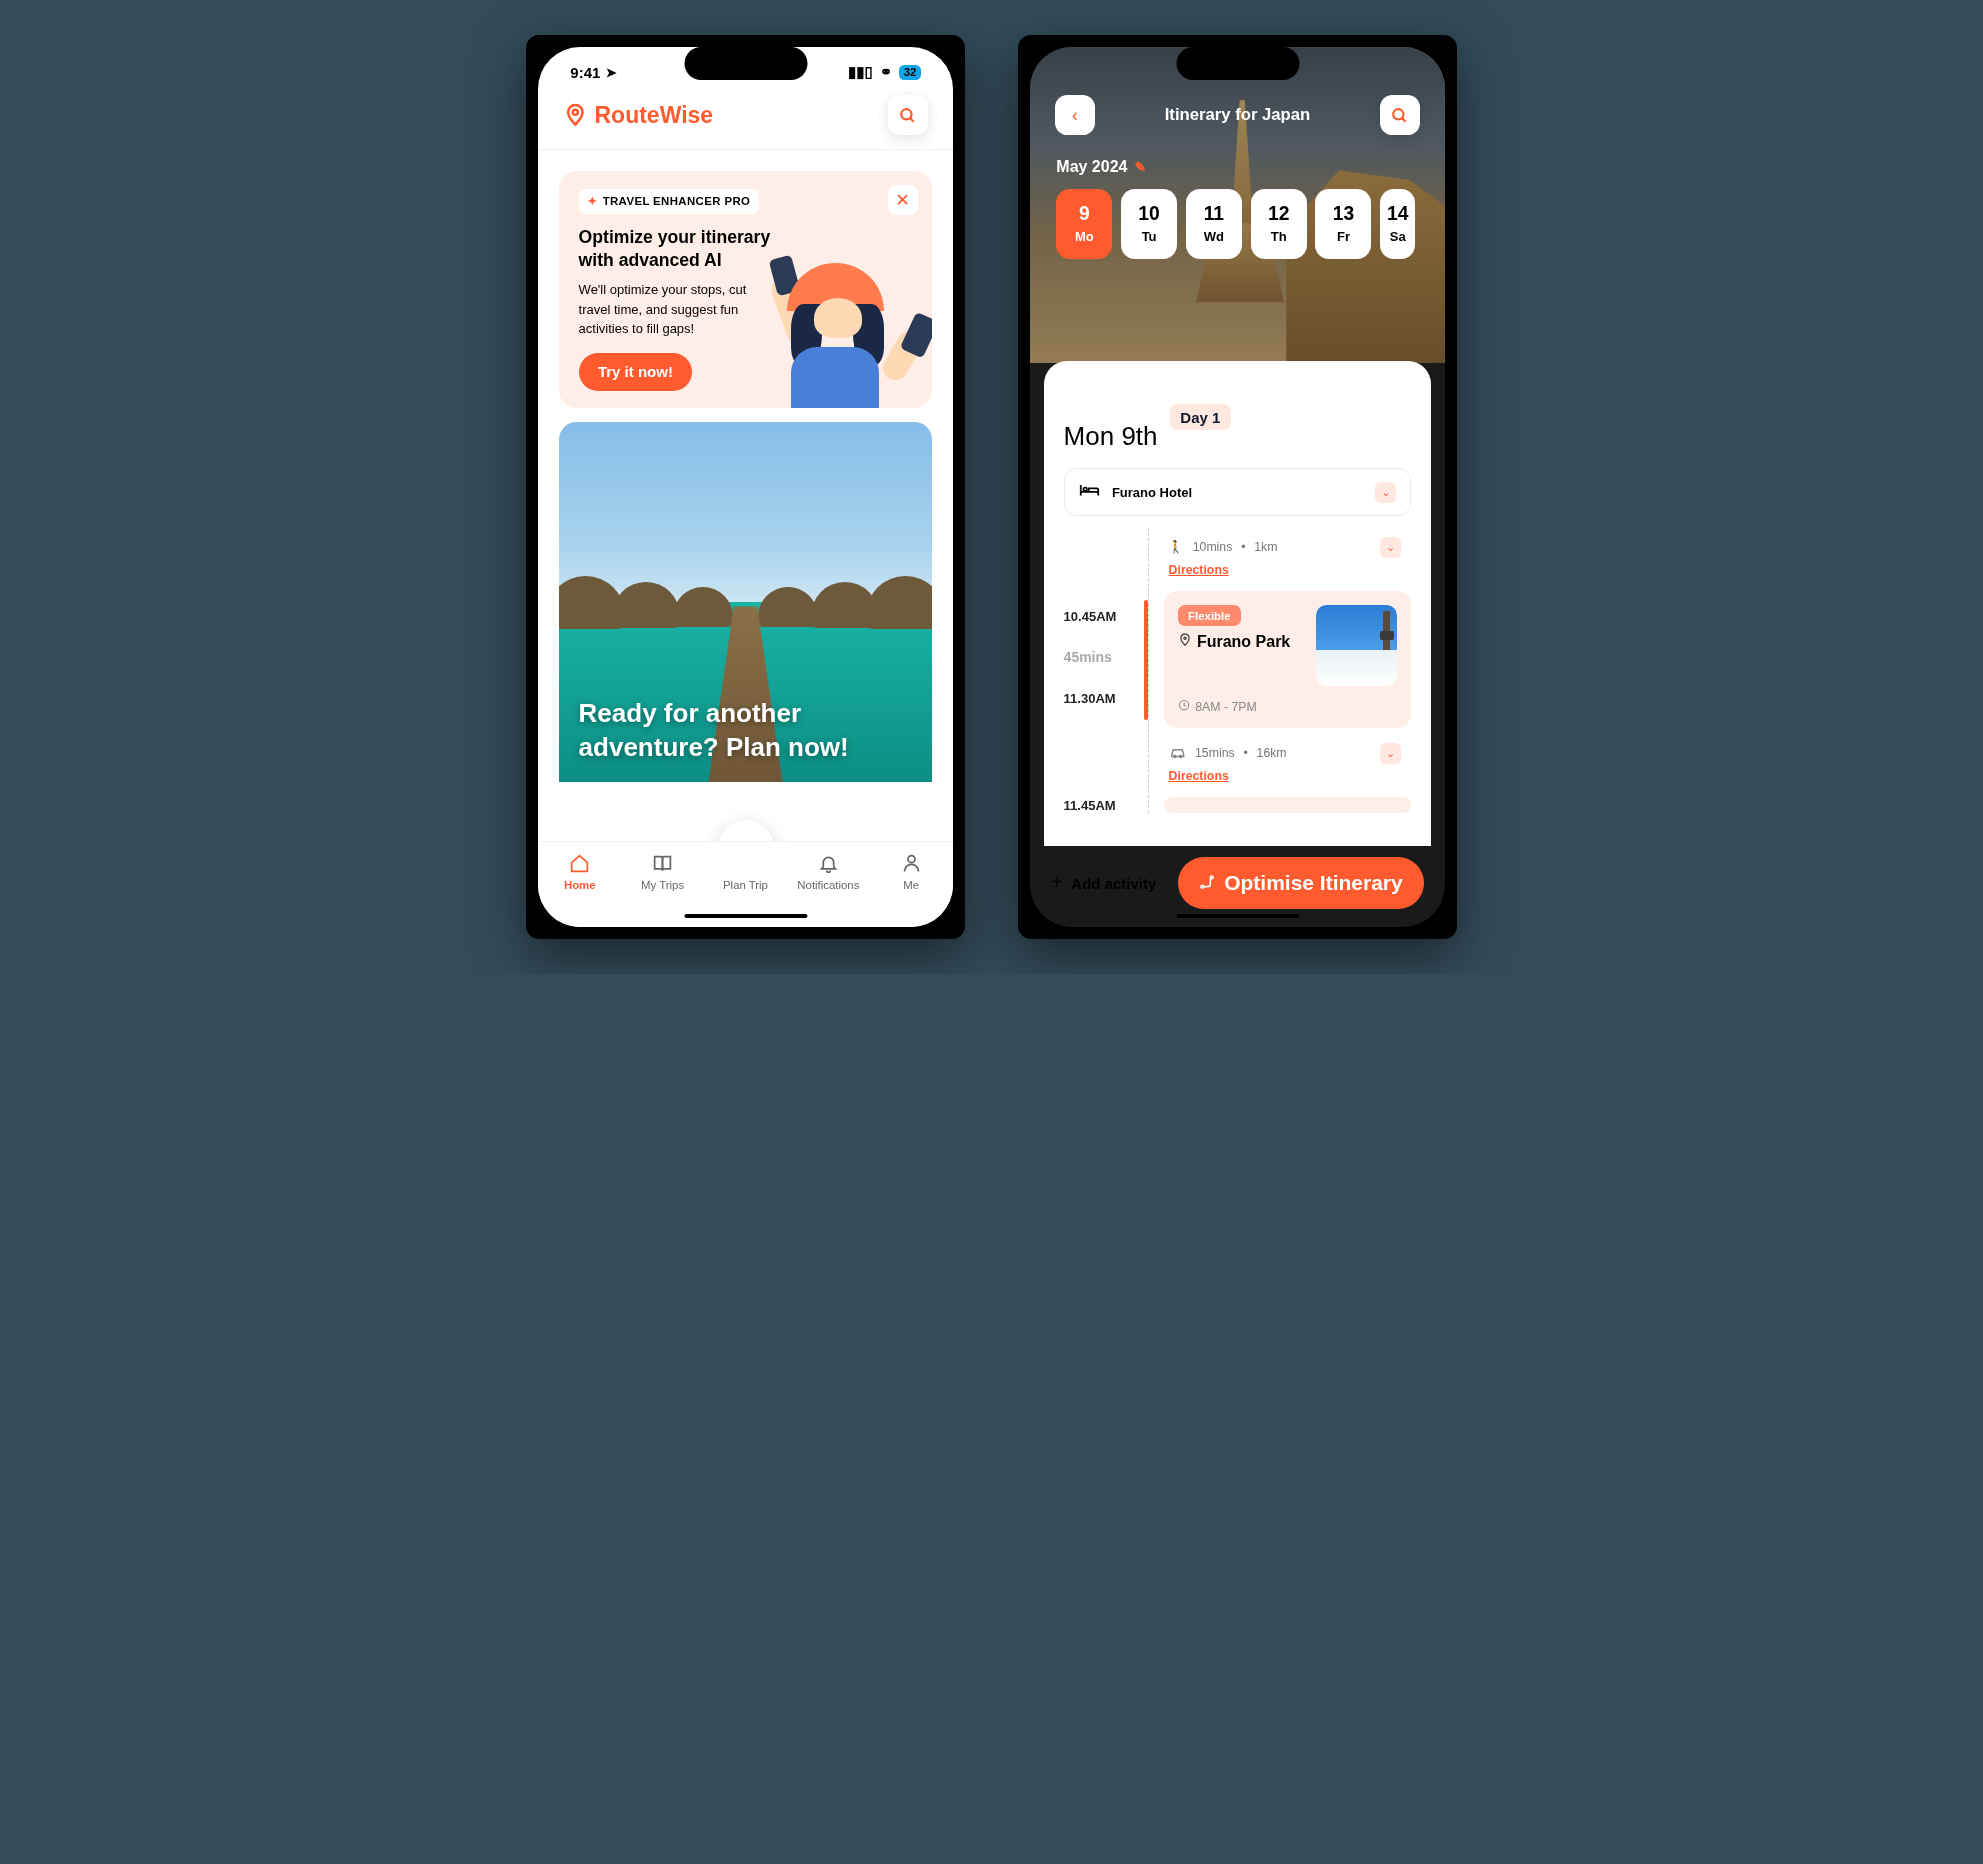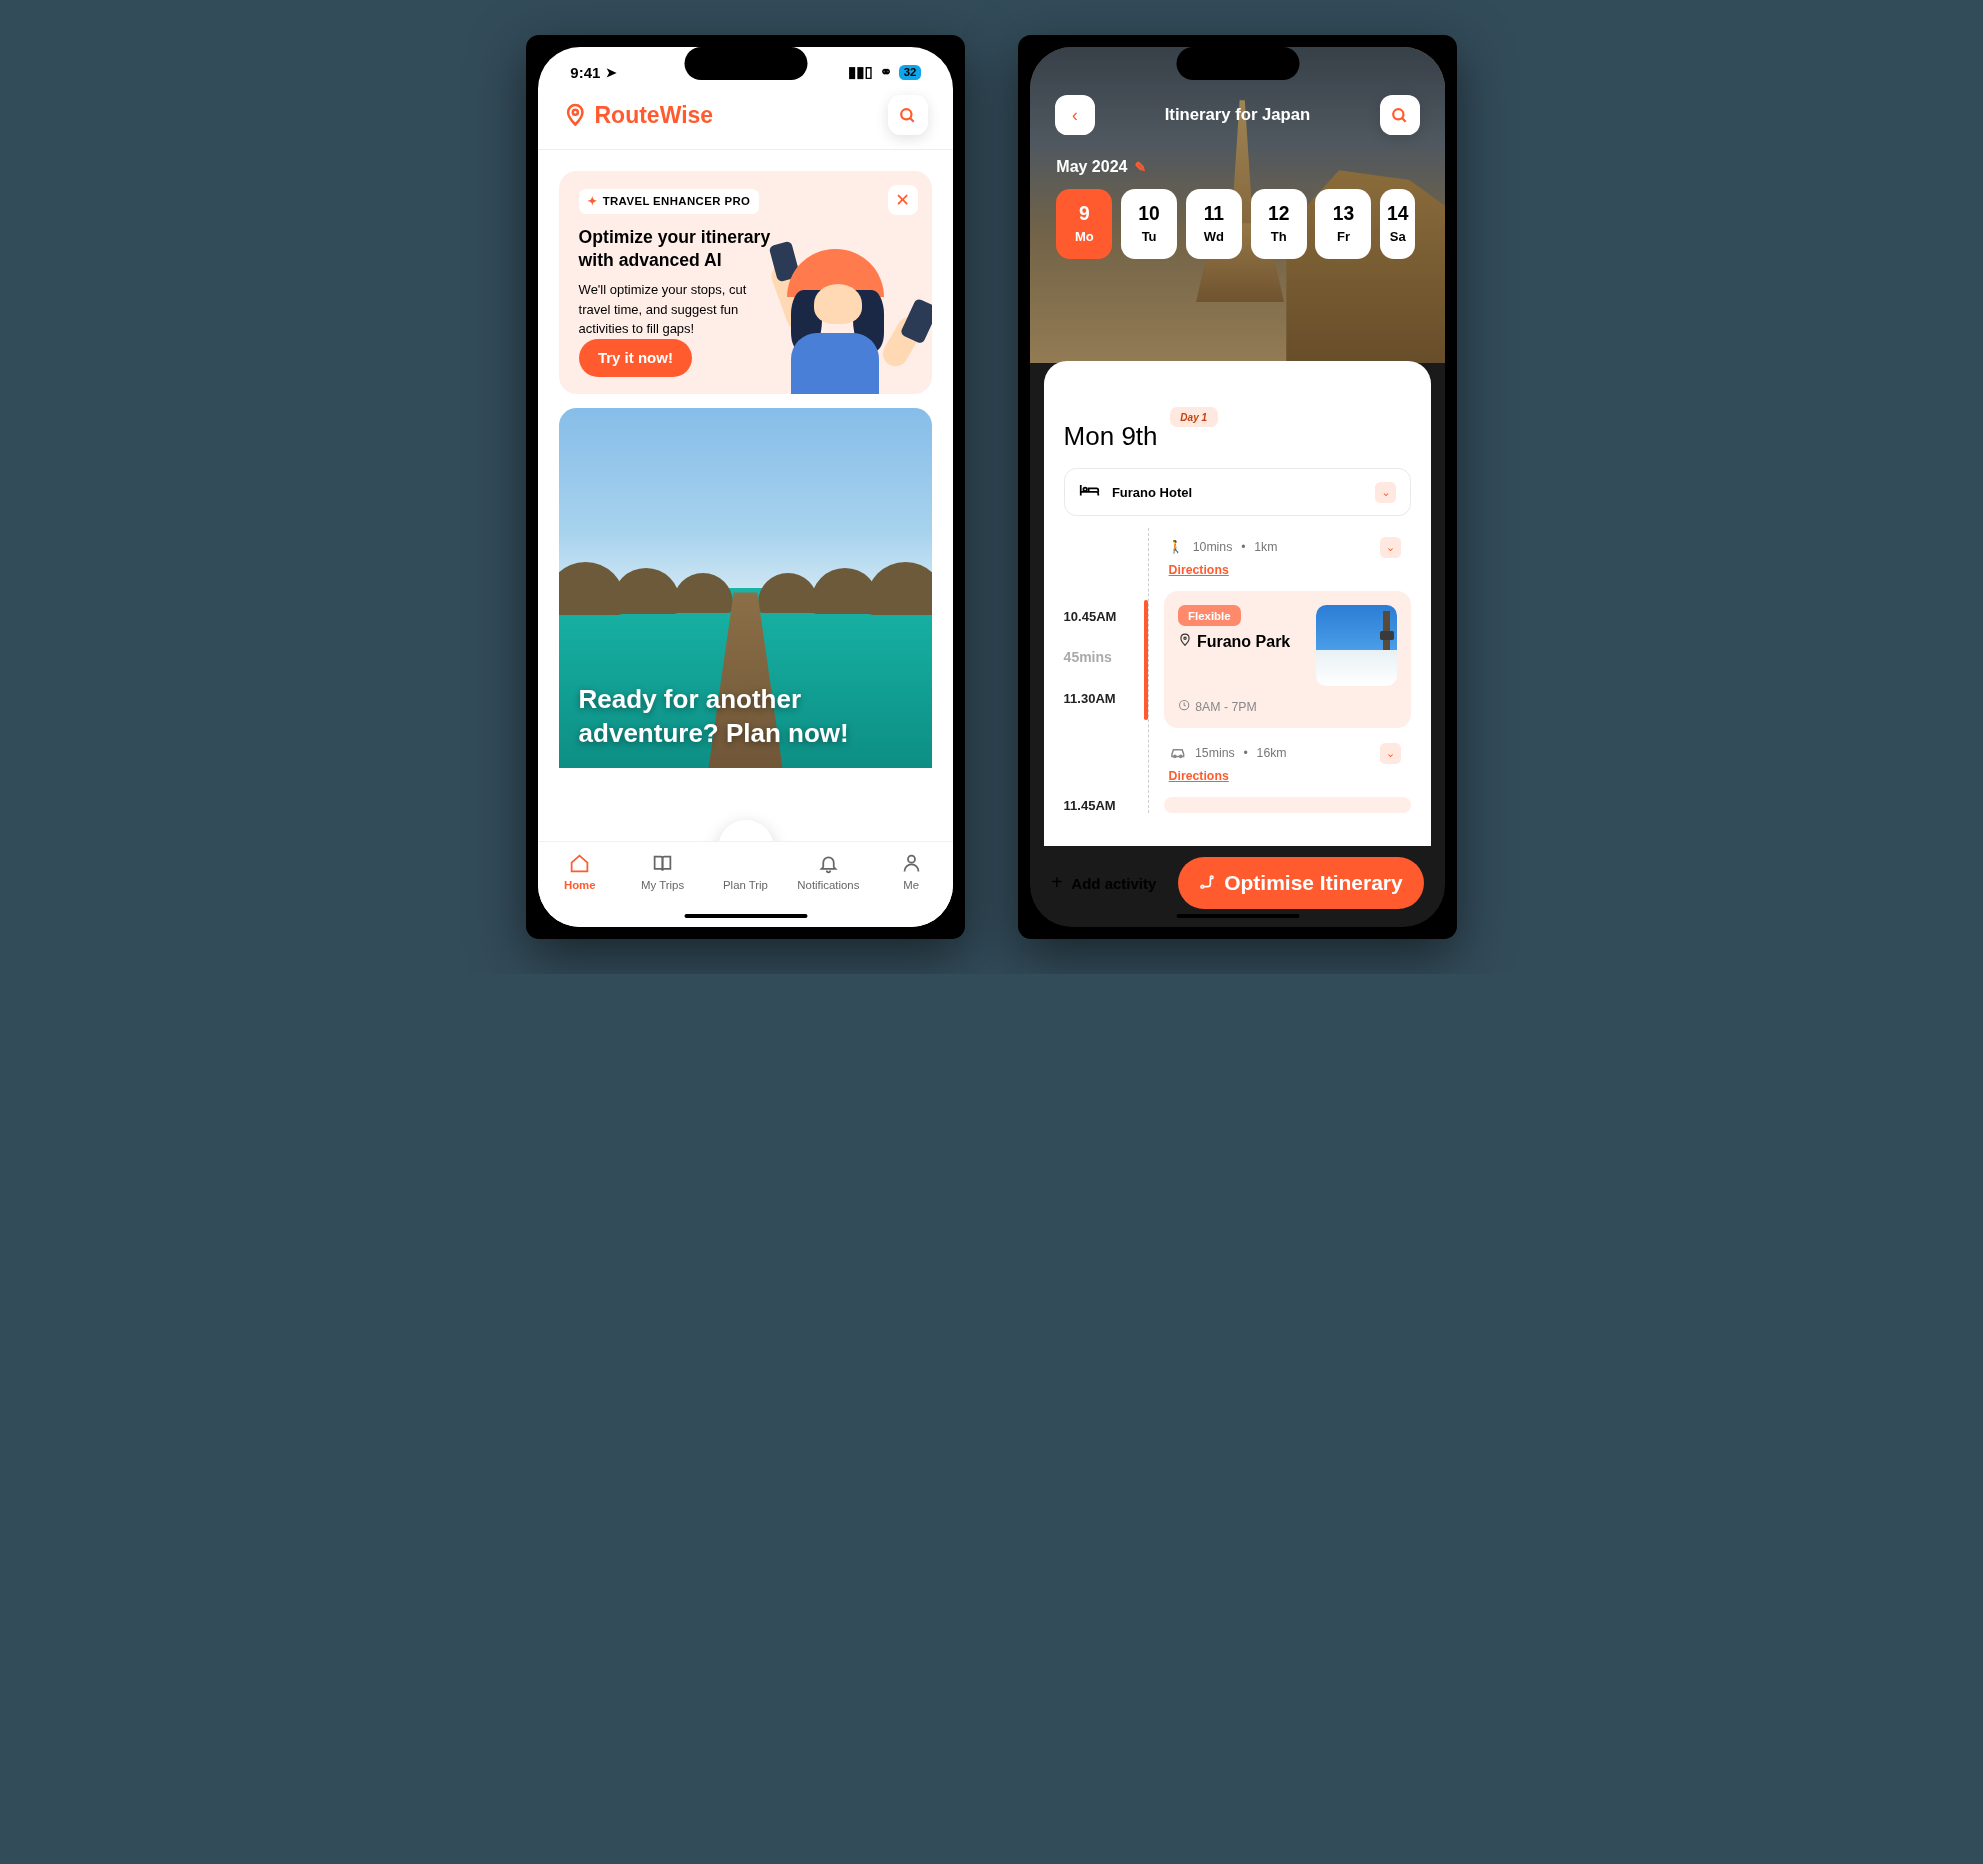--- a/index.html
+++ b/index.html
@@ -92,20 +92,21 @@
   width: 30px; height: 30px;
   border-radius: 8.8px;
   background: #fff;
   display: flex; align-items: center; justify-content: center;
   color: #ff5b2e;
   font-size: 17.6px;
 }
 .promo-title { font-size: 17.6px; font-weight: 800; margin: 12.3px 0 8.8px; line-height: 1.3; max-width: 211px; }
 .promo-desc { font-size: 13px; line-height: 1.5; max-width: 202px; }
 .promo-cta {
+  margin-top: 14px;
   display: inline-block;
   background: #ff5b2e;
   color: #fff;
   font-weight: 700;
   font-size: 15px;
   padding: 10.5px 19.3px;
   border-radius: 877px;
 }
 .promo-illustration {
   position: absolute;
@@ -257,21 +258,21 @@
   position: absolute;
   top: 314px;
   left: 14px; right: 14px; bottom: 81px;
   background: #fff;
   border-radius: 23px 23px 0 0;
   padding: 21px 19.3px 0;
   overflow: hidden;
 }
 .sheet-head { display: flex; align-items: center; gap: 12.3px; margin-bottom: 16px; }
 .sheet-date { font-size: 26px; font-weight: 400; margin-top: 39px; }
-.sheet-daybadge { background: #ffe8df; color: #c2410c; padding: 4.4px 10.5px; border-radius: 7px; font-size: 10px; font-weight: 700; font-style: italic; }
+.sheet-daybadge { background: #ffe8df; color: #0f172a; padding: 4.4px 10.5px; border-radius: 7px; font-size: 15px; font-weight: 700; }
 
 .hotel-card {
   border: 0.9px solid #e8e8e8;
   border-radius: 12.3px;
   padding: 12.3px 14px;
   display: flex;
   align-items: center;
   justify-content: space-between;
 }
 .hotel-left { display: flex; align-items: center; gap: 12.3px; }

